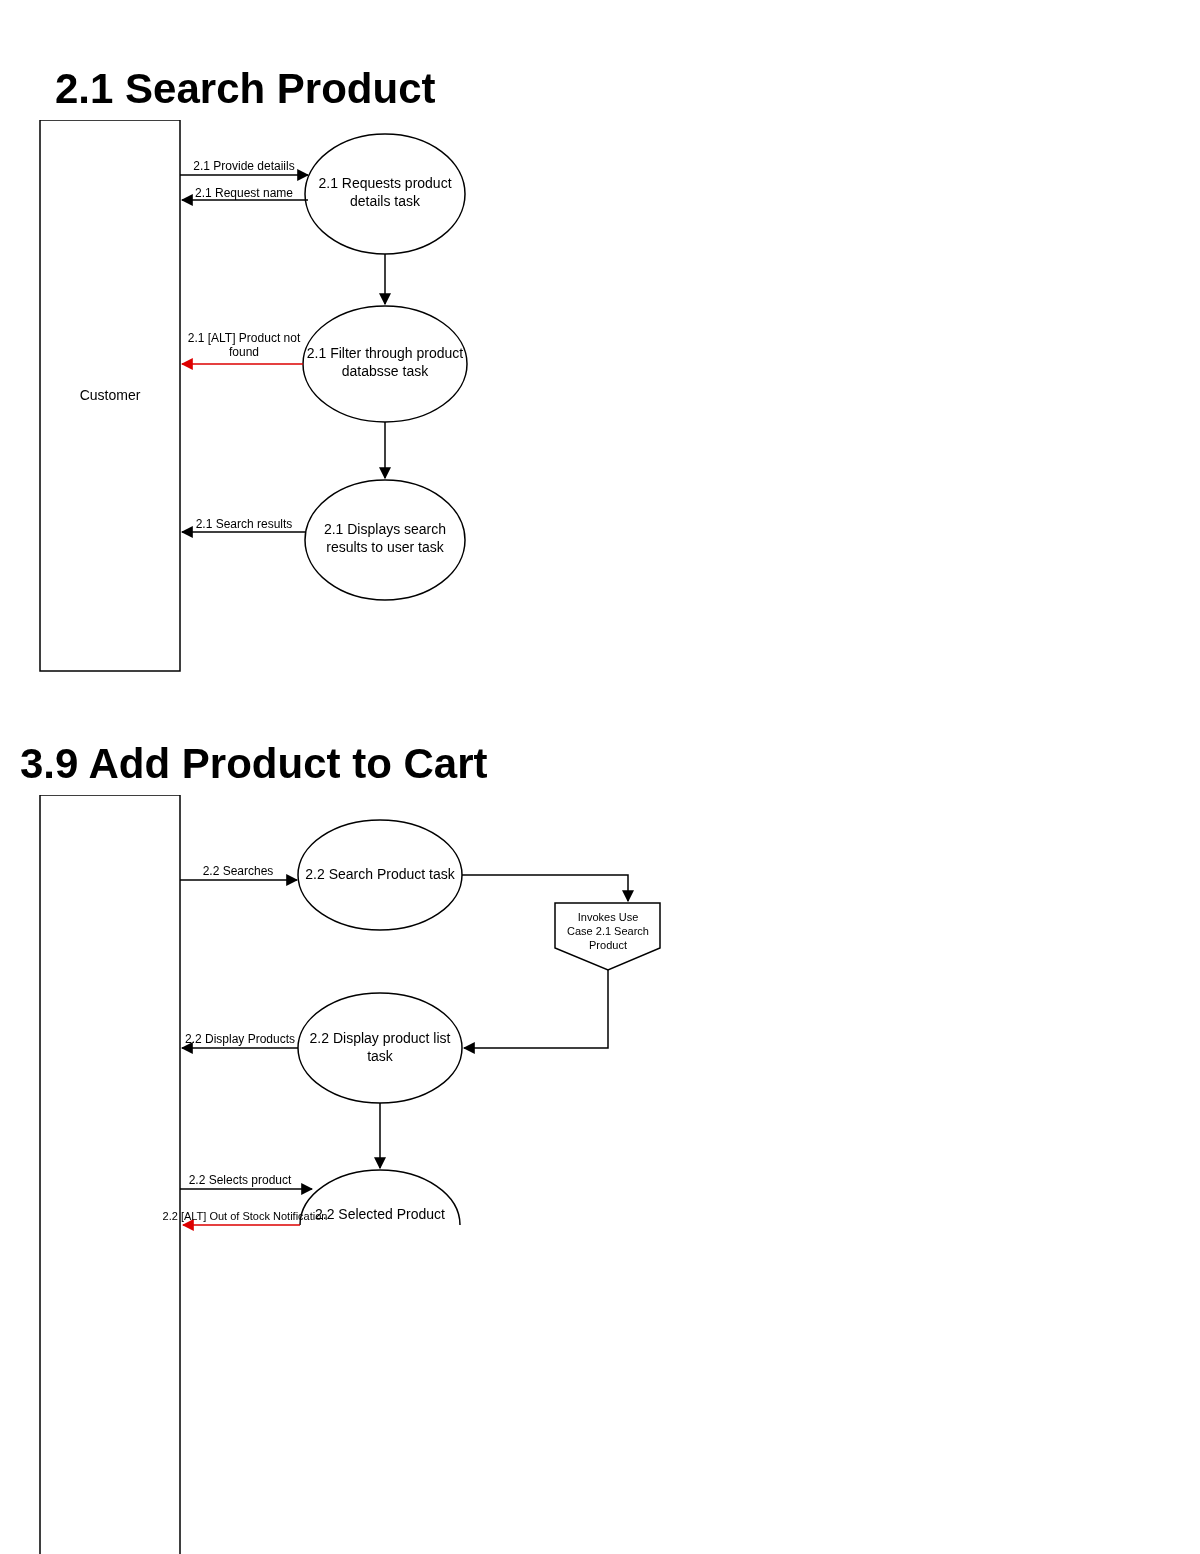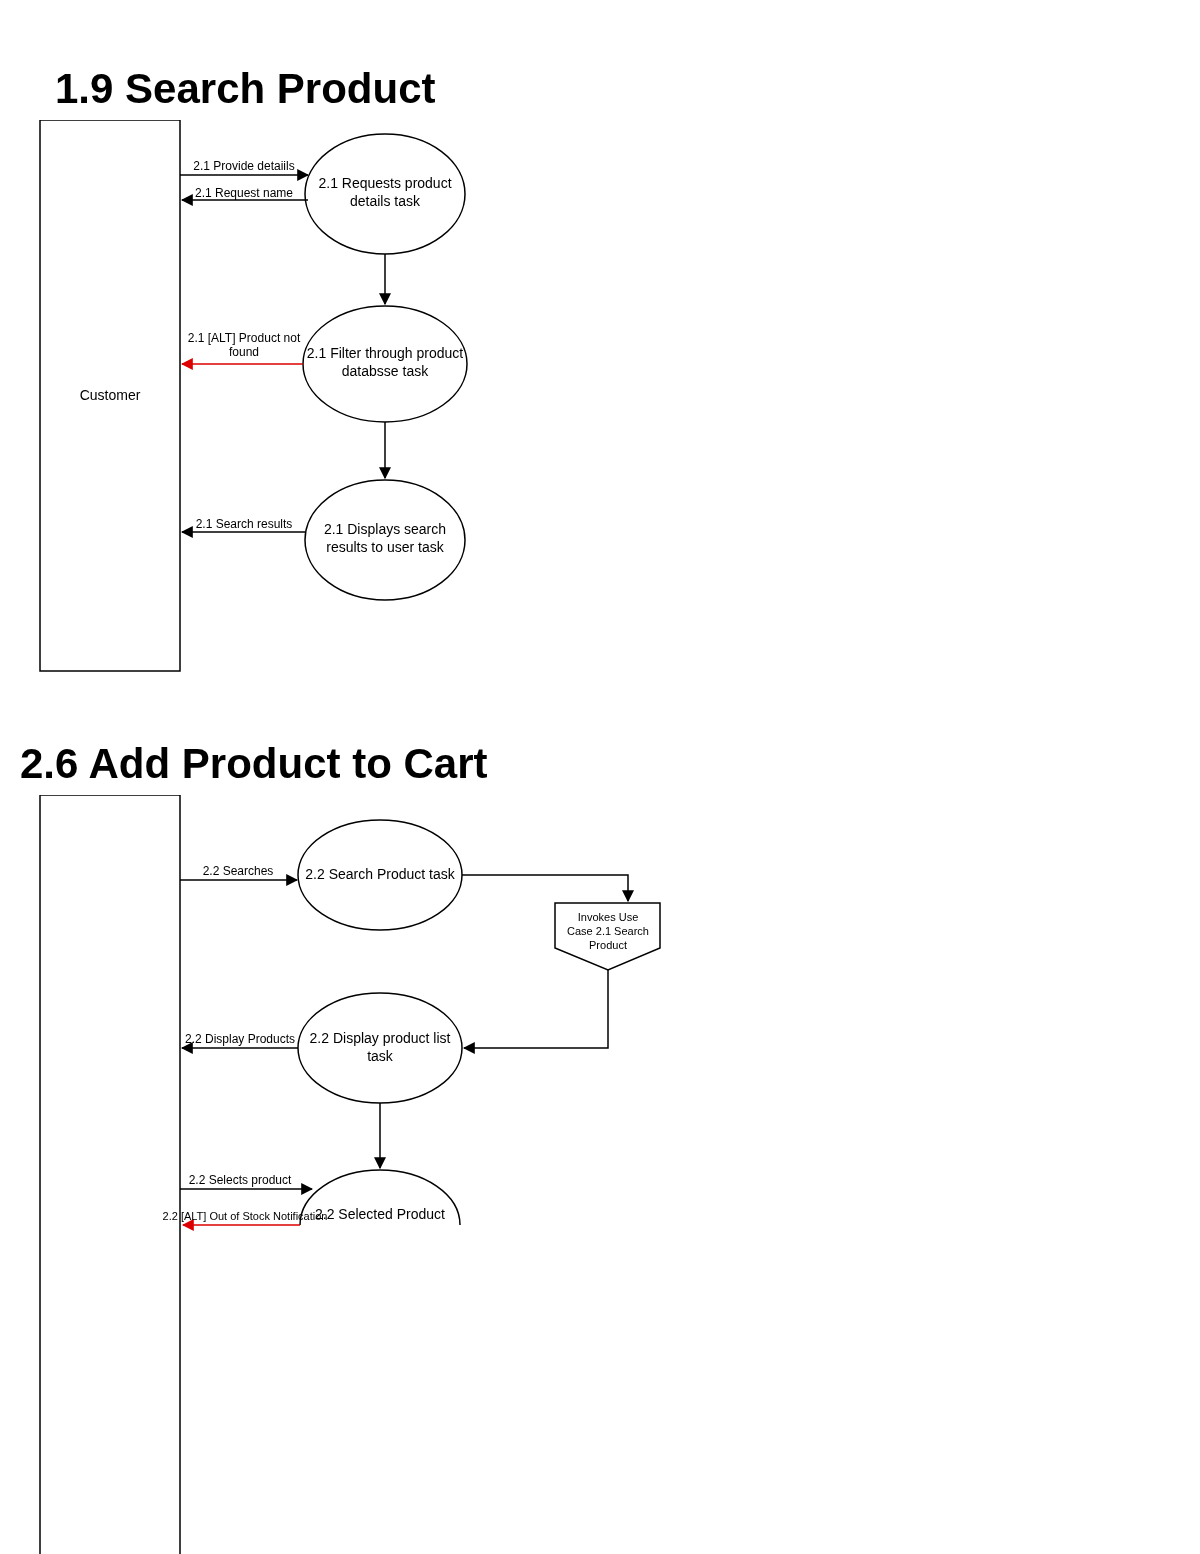--- a/index.html
+++ b/index.html
@@ -32,21 +32,21 @@
   }
   .small-label {
     font-size: 11px;
     font-family: Arial, Helvetica, sans-serif;
   }
 </style>
 </head>
 <body>
 <div class="page">
 
-<h1 style="left:55px; top:65px;">1.9 Search Product</h1>
+<h1 style="left:55px; top:65px;">2.1 Search Product</h1>
 
 <svg width="1200" height="620" style="position:absolute; left:0; top:120px;">
   <defs>
     <marker id="arrow-black" viewBox="0 0 10 10" refX="9" refY="5" markerWidth="8" markerHeight="8" orient="auto-start-reverse">
       <path d="M 0 0 L 10 5 L 0 10 z" fill="#000"></path>
     </marker>
     <marker id="arrow-red" viewBox="0 0 10 10" refX="9" refY="5" markerWidth="8" markerHeight="8" orient="auto-start-reverse">
       <path d="M 0 0 L 10 5 L 0 10 z" fill="#d00"></path>
     </marker>
   </defs>
@@ -77,21 +77,21 @@
   <line x1="303" y1="244" x2="182" y2="244" stroke="#d00" stroke-width="1.5" marker-end="url(#arrow-red)"></line>
   <text x="244" y="222" text-anchor="middle" class="edge-label">2.1 [ALT] Product not</text>
   <text x="244" y="236" text-anchor="middle" class="edge-label">found</text>
 
   <line x1="385" y1="302" x2="385" y2="358" stroke="#000" stroke-width="1.5" marker-end="url(#arrow-black)"></line>
 
   <line x1="305" y1="412" x2="182" y2="412" stroke="#000" stroke-width="1.5" marker-end="url(#arrow-black)"></line>
   <text x="244" y="408" text-anchor="middle" class="edge-label">2.1 Search results</text>
 </svg>
 
-<h1 style="left:20px; top:740px;">2.6 Add Product to Cart</h1>
+<h1 style="left:20px; top:740px;">3.9 Add Product to Cart</h1>
 
 <svg width="1200" height="760" style="position:absolute; left:0; top:795px;">
   <defs>
     <marker id="arrow-black2" viewBox="0 0 10 10" refX="9" refY="5" markerWidth="8" markerHeight="8" orient="auto-start-reverse">
       <path d="M 0 0 L 10 5 L 0 10 z" fill="#000"></path>
     </marker>
     <marker id="arrow-red2" viewBox="0 0 10 10" refX="9" refY="5" markerWidth="8" markerHeight="8" orient="auto-start-reverse">
       <path d="M 0 0 L 10 5 L 0 10 z" fill="#d00"></path>
     </marker>
   </defs>

